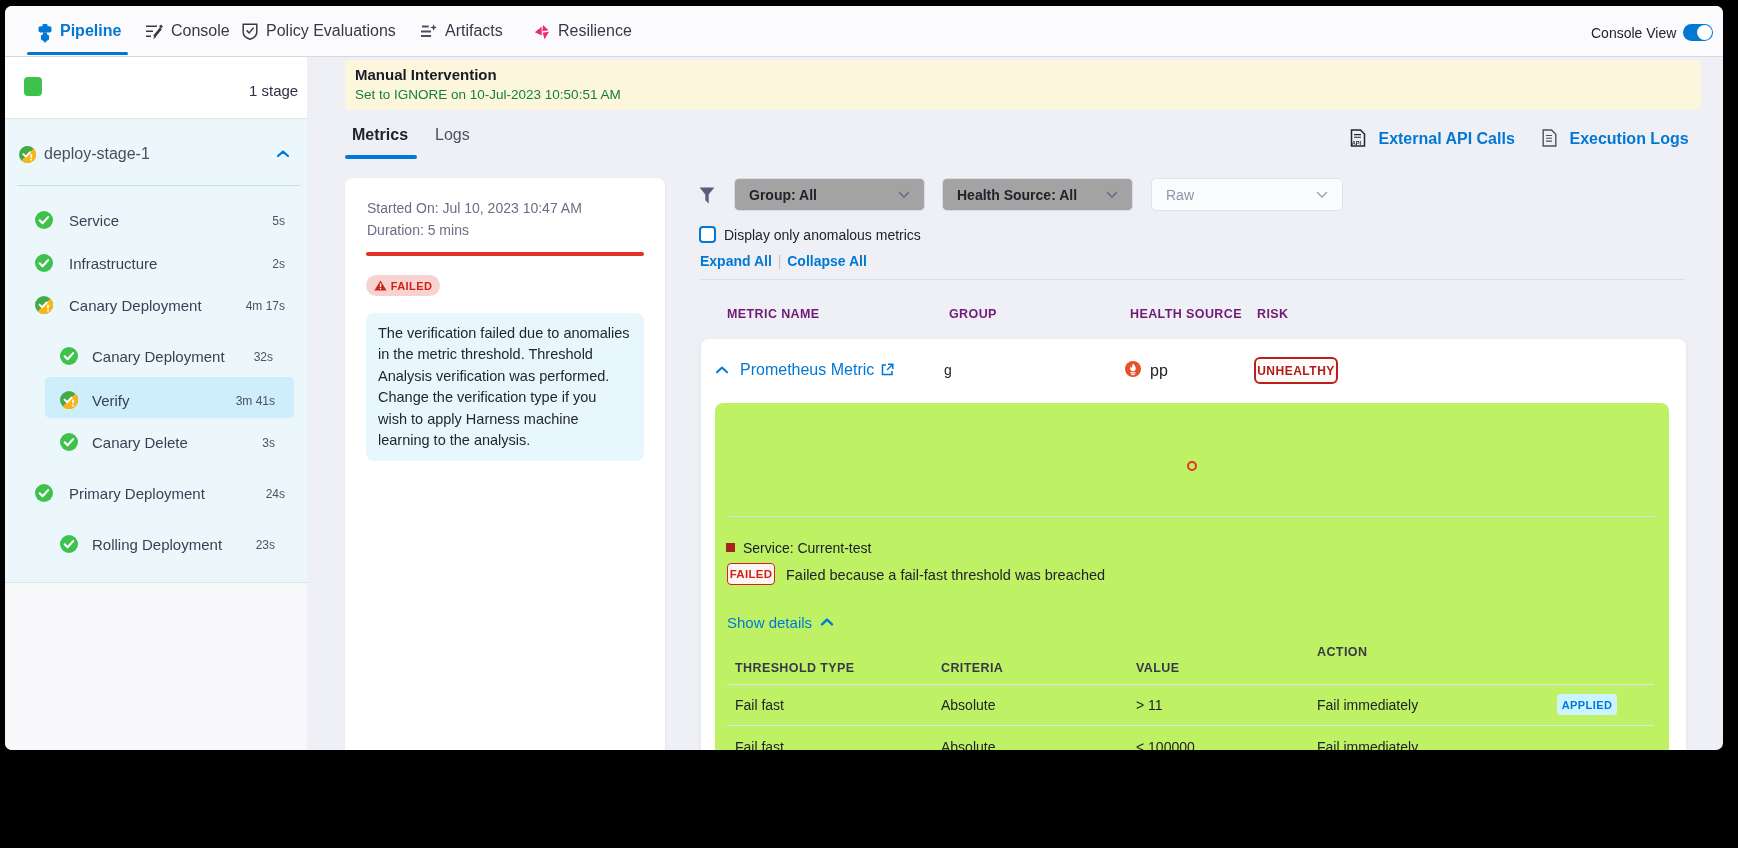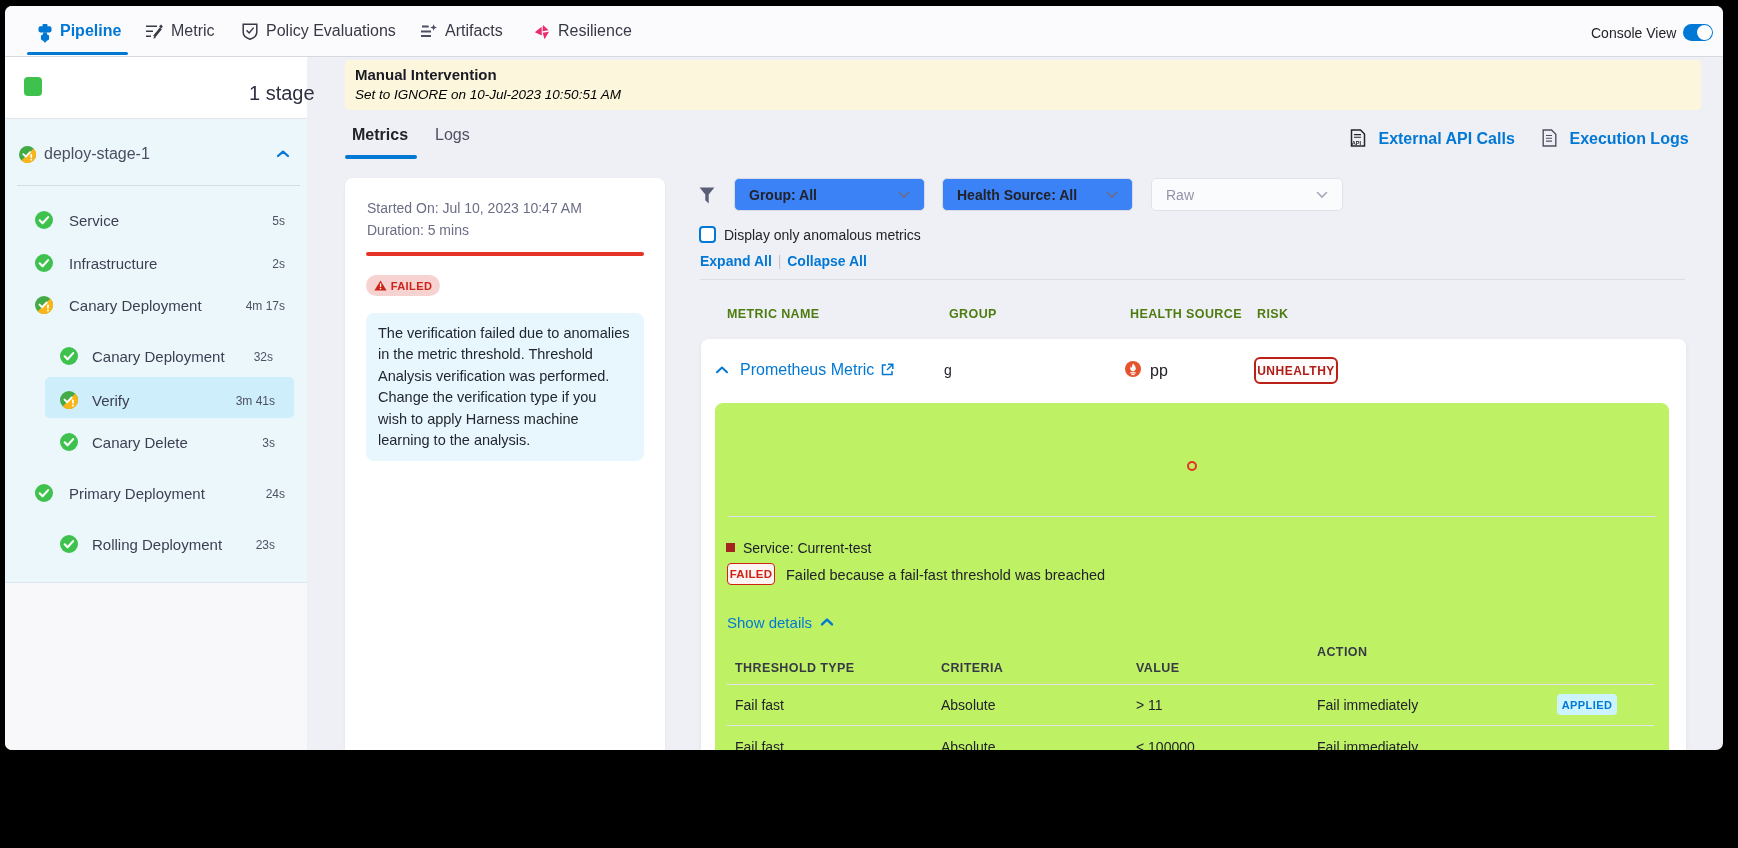--- a/index.html
+++ b/index.html
@@ -17,57 +17,57 @@
   .navitem.active .txt{color:#0278d5;font-weight:bold;}
   .nav-underline{position:absolute;left:22px;top:46px;width:101px;height:3px;
                  background:#0278d5;border-radius:2px;}
   .toggle{position:absolute;left:1678px;top:18px;width:30px;height:17px;background:#0278d5;
           border-radius:9px;}
   .toggle .knob{position:absolute;right:1px;top:1px;width:15px;height:15px;background:#fff;border-radius:50%;}
   
   .side-top{position:absolute;left:0;top:51px;width:302px;height:61px;background:#fff;
             border-bottom:1px solid #e4e4ea;}
   .green-sq{position:absolute;left:19px;top:71px;width:18px;height:19px;background:#3fc14d;border-radius:4px;}
-  .one-stage{position:absolute;left:244px;top:76px;font-size:20px;color:#2e2f42;}
+  .one-stage{position:absolute;left:244px;top:76px;font-size:15px;color:#2e2f42;}
   .side-cyan{position:absolute;left:0;top:113px;width:302px;height:463px;background:#ecf7fc;
              border-bottom:1px solid #d9e7ed;}
   .side-rest{position:absolute;left:0;top:577px;width:302px;height:251px;background:#f8f8fb;}
   .steprow{position:absolute;display:flex;align-items:center;font-size:15px;color:#3d3e52;}
   .dur{position:absolute;font-size:12px;color:#4f5162;text-align:right;width:60px;}
   .hl-verify{position:absolute;left:40px;top:371px;width:249px;height:41px;background:#cdeefa;border-radius:5px;}
   .divider-ds{position:absolute;left:12px;top:179px;width:283px;height:1px;background:#cfdee6;}
   .handle{position:absolute;left:0px;top:782px;width:13px;height:46px;background:#8f9099;
           border-radius:0 12px 12px 0;}
   
   .banner{position:absolute;left:340px;top:54px;width:1356px;height:50px;background:#fcf6dc;
           border-radius:4px;}
   .banner .t1{position:absolute;left:10px;top:6px;font-size:15px;font-weight:bold;color:#1b1b25;}
-  .banner .t2{position:absolute;left:10px;top:27px;font-size:13.5px;color:#000000;font-style:italic;}
+  .banner .t2{position:absolute;left:10px;top:27px;font-size:13.5px;color:#15803d;}
   .tab-metrics{position:absolute;left:347px;top:120px;font-size:16px;font-weight:bold;color:#22222a;}
   .tab-logs{position:absolute;left:430px;top:120px;font-size:16px;color:#4f5162;}
   .tab-underline{position:absolute;left:340px;top:149px;width:72px;height:4px;background:#0278d5;border-radius:2px;}
   .toplink{position:absolute;font-size:16px;font-weight:bold;color:#0278d5;}
   
   .midpanel{position:absolute;left:340px;top:172px;width:320px;height:654px;background:#fff;
             border-radius:8px;box-shadow:0 1px 3px rgba(40,41,61,.06);}
   .midpanel .meta{font-size:14px;color:#6b6d85;}
   .redline{position:absolute;left:21px;top:74px;width:278px;height:4px;background:#e43326;border-radius:2px;}
   .failpill{position:absolute;left:21px;top:97px;width:74px;height:21px;background:#f6d3d1;border-radius:11px;
             display:flex;align-items:center;justify-content:center;}
   .failpill span{font-size:11px;font-weight:bold;color:#cf2318;letter-spacing:.4px;margin-left:4px;}
   .infobox{position:absolute;left:21px;top:135px;width:278px;height:148px;background:#e8f7fd;border-radius:8px;
            font-size:14.5px;color:#22272f;line-height:21.4px;padding:10px 12px;box-sizing:border-box;}
-  .dd{position:absolute;top:172px;height:33px;background:#3b82f6;border:1px solid #d9dae5;border-radius:5px;
+  .dd{position:absolute;top:172px;height:33px;background:#a3a3a3;border:1px solid #d9dae5;border-radius:5px;
       box-sizing:border-box;display:flex;align-items:center;font-size:14px;font-weight:bold;color:#22222a;}
   .dd .chev{position:absolute;right:14px;}
   .checkbox{position:absolute;left:694px;top:220px;width:13px;height:13px;border:2px solid #0278d5;border-radius:4px;background:#fff;}
   .cbl{position:absolute;left:719px;top:221px;font-size:14px;color:#22222a;}
   .linkrow{position:absolute;left:695px;top:247px;font-size:14px;color:#0278d5;font-weight:bold;}
   .hr1{position:absolute;left:695px;top:273px;width:985px;height:1px;background:#dcdde6;}
-  .thead{position:absolute;font-size:12.5px;font-weight:bold;color:#4d7c0f;letter-spacing:.4px;}
+  .thead{position:absolute;font-size:12.5px;font-weight:bold;color:#701a75;letter-spacing:.4px;}
   .card{position:absolute;left:696px;top:333px;width:985px;height:491px;background:#fff;border-radius:8px;box-shadow:0 2px 4px rgba(96,97,112,0.1);}
   .mlink{position:absolute;left:735px;top:355px;font-size:16px;color:#0278d5;}
   .gcol{position:absolute;left:939px;top:356px;font-size:14px;color:#22222a;}
   .prom{position:absolute;left:1120px;top:355px;width:16px;height:16px;}
   .ppl{position:absolute;left:1145px;top:356px;font-size:16px;color:#22222a;}
   .unhealthy{position:absolute;left:1249px;top:351px;width:84px;height:27px;border:2px solid #bb2018;
              border-radius:6px;background:#fffbfb;box-sizing:border-box;display:flex;align-items:center;justify-content:center;
              font-size:12px;font-weight:bold;color:#b01d17;letter-spacing:.5px;}
   .panel{position:absolute;left:710px;top:397px;width:954px;height:383px;background:#bef264;border-radius:8px;}
   .chart-divider{position:absolute;left:13px;top:113px;width:928px;height:1px;background:#d7dfee;}
@@ -104,21 +104,21 @@
   </div>
   <div class="navitem" style="left:140px;">
     <svg width="18" height="15" viewBox="0 0 18 15" fill="none" stroke="#383946" stroke-width="1.6">
         <path d="M1 2.2 H12"></path>
         <path d="M1 7.2 H8"></path>
         <path d="M1 12.2 H6"></path>
         <path d="M9.2 12.6 L15.8 4.4" stroke-width="2.6"></path>
         <path d="M8 14.6 L9.4 12.7 L11 13.9 Z" fill="#383946" stroke="none"></path>
         <path d="M15 3.4 L17 1.6" stroke-width="2.8"></path>
       </svg>
-    <span class="txt">Metric</span>
+    <span class="txt">Console</span>
   </div>
   <div class="navitem" style="left:237px;">
     <svg width="16" height="17" viewBox="0 0 16 17" fill="none" stroke="#383946" stroke-width="1.5">
         <path d="M1.2 1.2 H14.8 V9.2 C14.8 12.8 11.6 15 8 16.2 C4.4 15 1.2 12.8 1.2 9.2 Z"></path>
         <path d="M4.6 7.4 L7.2 10 L11.6 4.6"></path>
       </svg>
     <span class="txt">Policy Evaluations</span>
   </div>
   <div class="navitem" style="left:415px;">
     <svg width="17" height="15" viewBox="0 0 17 15" fill="none" stroke="#4a4e63" stroke-width="2">

